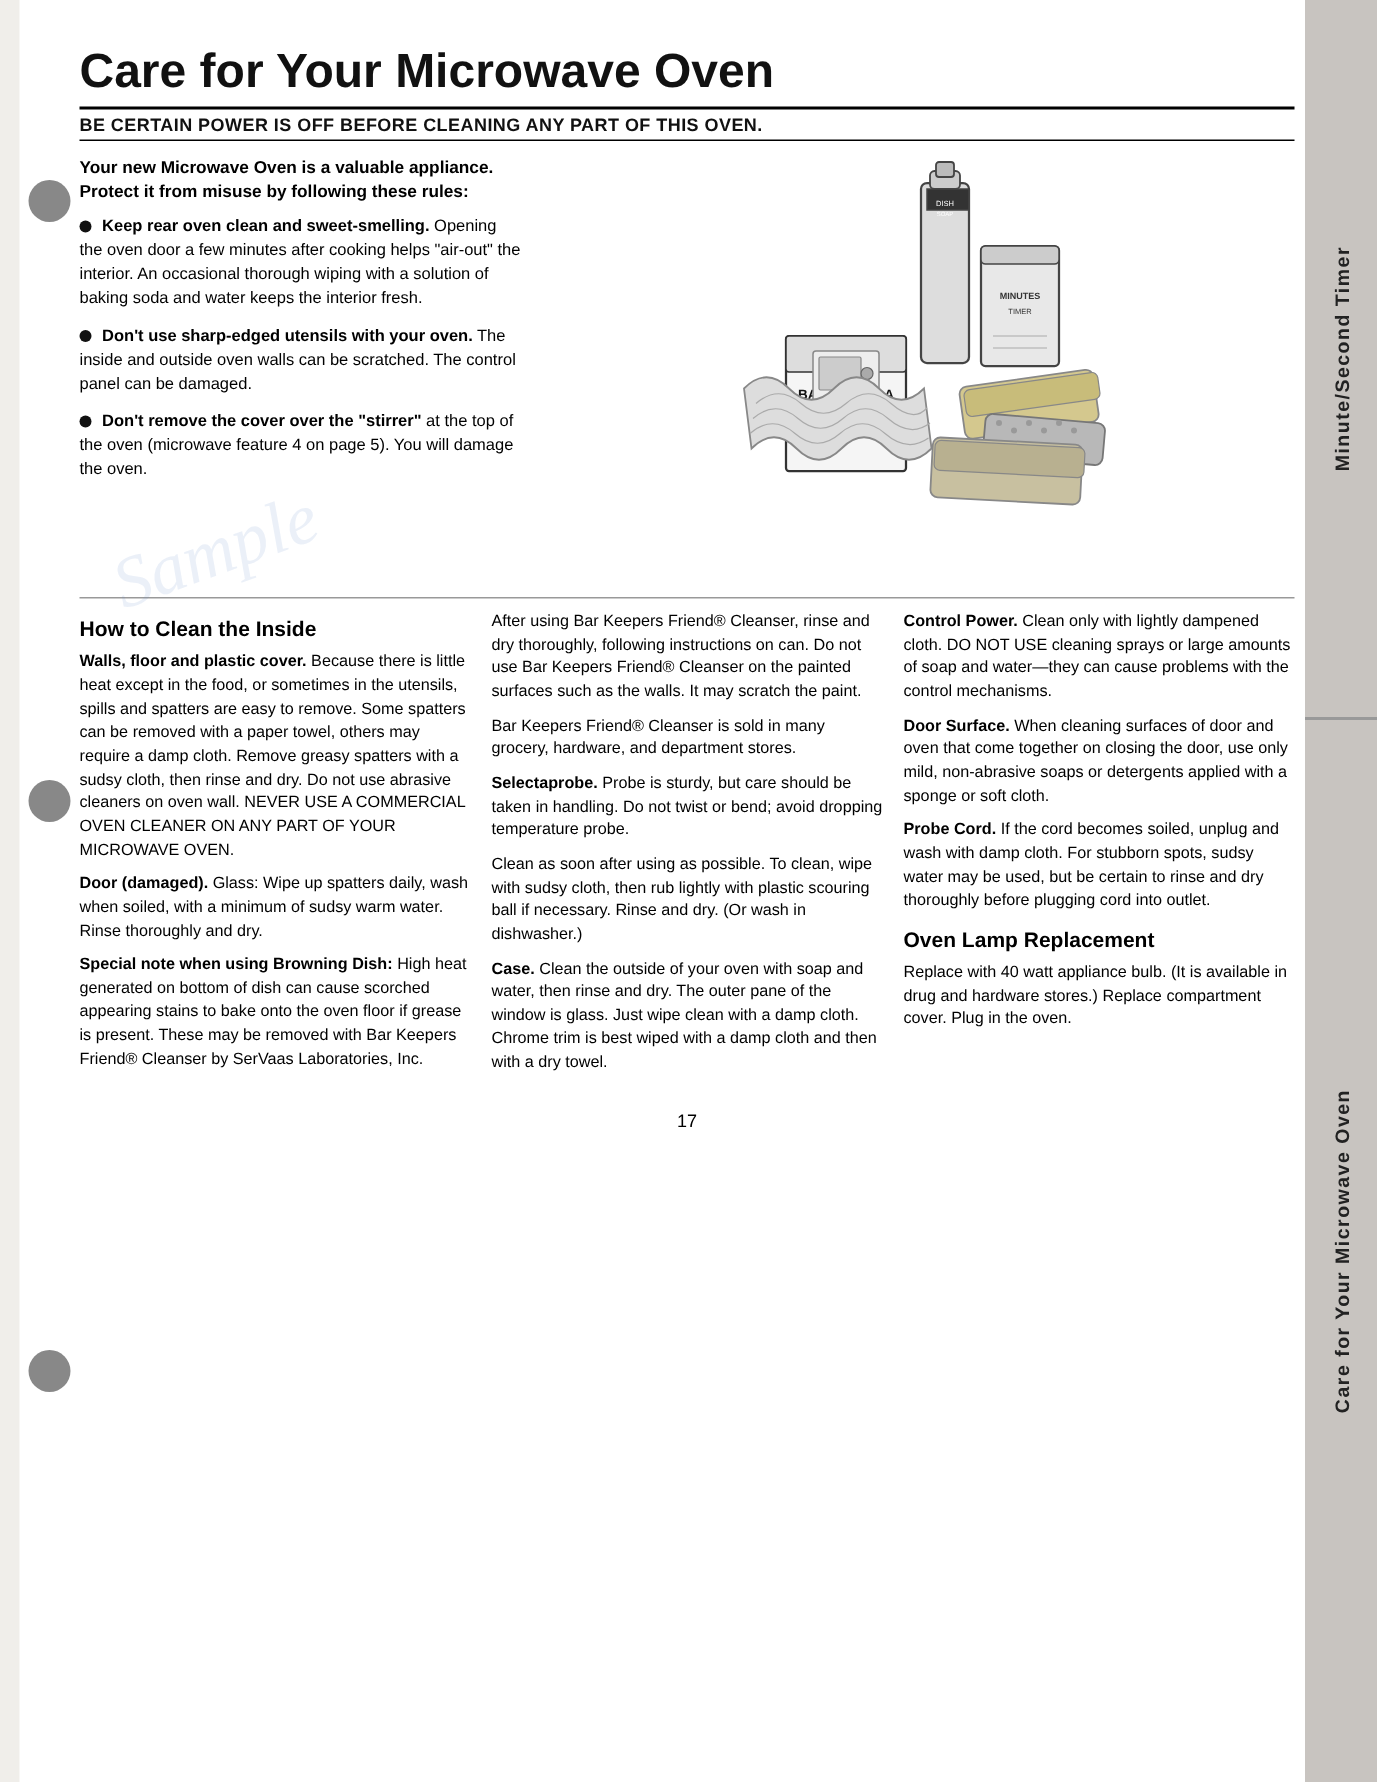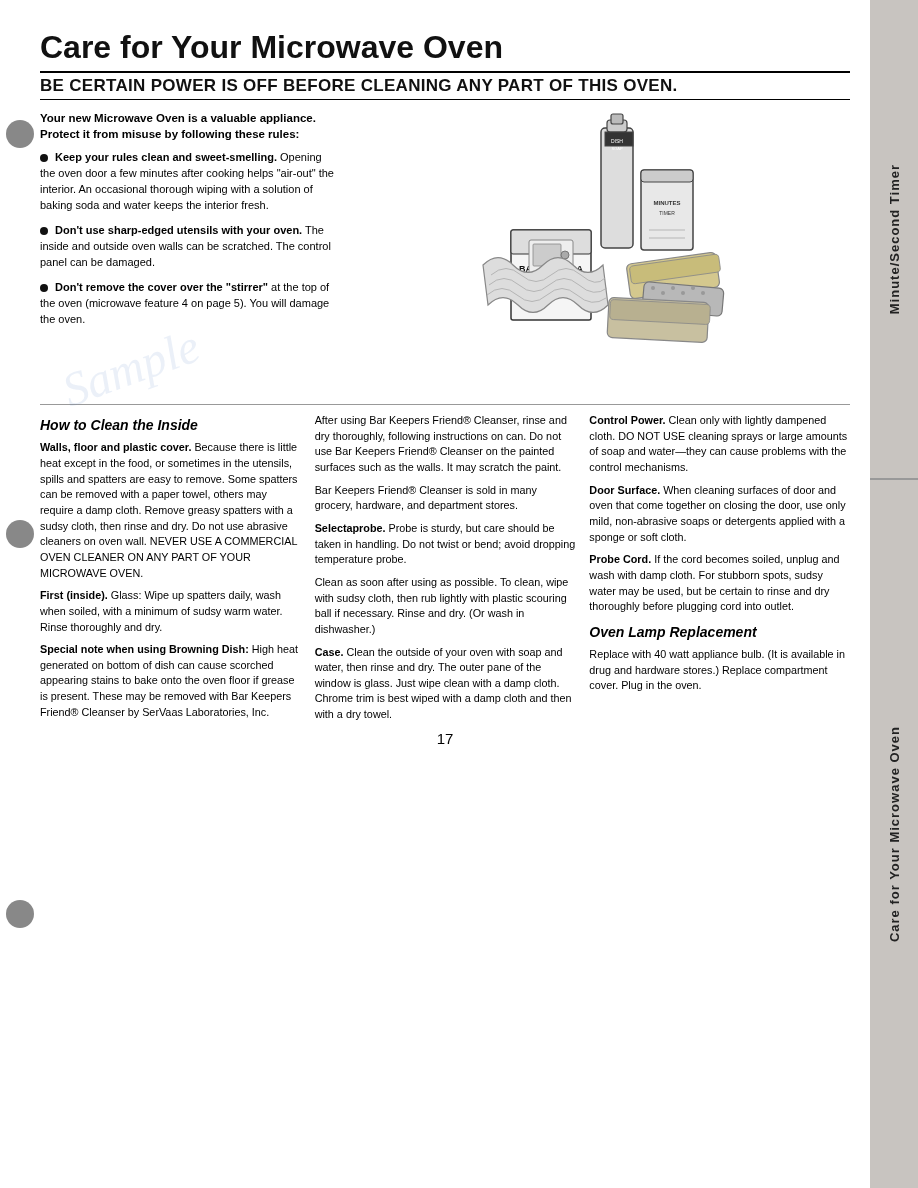--- a/index.html
+++ b/index.html
@@ -58,21 +58,21 @@
     }
     .page-title {
       font-size: 32px;
       font-weight: bold;
       font-family: Arial, Helvetica, sans-serif;
       color: #111;
       margin-bottom: 6px;
       line-height: 1.1;
     }
     .warning-line {
-      font-size: 17px;
+      font-size: 12px;
       font-weight: bold;
       font-family: Arial, Helvetica, sans-serif;
       color: #111;
       border-top: 2px solid #000;
       border-bottom: 1px solid #000;
       padding: 3px 0;
       margin-bottom: 10px;
       letter-spacing: 0.3px;
     }
     .top-section {
@@ -135,36 +135,36 @@
       font-size: 10.8px;
       font-family: Arial, Helvetica, sans-serif;
       line-height: 1.45;
     }
     .section-heading {
       font-size: 14px;
       font-weight: bold;
       font-family: Arial, Helvetica, sans-serif;
       margin-bottom: 5px;
       margin-top: 2px;
-      font-style: italic;
     }
     .para {
       margin-bottom: 7px;
       font-size: 10.8px;
       line-height: 1.45;
     }
     .page-number {
       text-align: center;
-      font-size: 15px;
-      margin-top: 0;
+      font-size: 12px;
+      margin-top: 16px;
       font-family: Arial, Helvetica, sans-serif;
     }
     .outer-wrapper {
       display: flex;
       width: 918px;
+      padding-left: 13px;
     }
     
     .watermark {
       position: absolute;
       top: 340px;
       left: 60px;
       font-size: 48px;
       color: rgba(100,140,200,0.13);
       font-style: italic;
       font-family: serif;
@@ -209,21 +209,21 @@
 
     <h1 class="page-title">Care for Your Microwave Oven</h1>
     <div class="warning-line">BE CERTAIN POWER IS OFF BEFORE CLEANING ANY PART OF THIS OVEN.</div>
 
     <div class="top-section">
       <div class="left-intro">
         <p class="intro-text">Your new Microwave Oven is a valuable appliance. Protect it from misuse by following these rules:</p>
 
         <div class="bullet-item">
           <span class="bullet-dot"></span>
-          <b>Keep your rules clean and sweet-smelling.</b><span> Opening the oven door a few minutes after cooking helps "air-out" the interior. An occasional thorough wiping with a solution of baking soda and water keeps the interior fresh.</span>
+          <b>Keep rear oven clean and sweet-smelling.</b><span> Opening the oven door a few minutes after cooking helps "air-out" the interior. An occasional thorough wiping with a solution of baking soda and water keeps the interior fresh.</span>
         </div>
 
         <div class="bullet-item">
           <span class="bullet-dot"></span>
           <b>Don't use sharp-edged utensils with your oven.</b><span> The inside and outside oven walls can be scratched. The control panel can be damaged.</span>
         </div>
 
         <div class="bullet-item">
           <span class="bullet-dot"></span>
           <b>Don't remove the cover over the "stirrer"</b><span> at the top of the oven (microwave feature 4 on page 5). You will damage the oven.</span>
@@ -297,21 +297,21 @@
 
       <div class="col">
         <h2 class="section-heading">How to Clean the Inside</h2>
 
         <p class="para">
           <b>Walls, floor and plastic cover.</b>
           Because there is little heat except in the food, or sometimes in the utensils, spills and spatters are easy to remove. Some spatters can be removed with a paper towel, others may require a damp cloth. Remove greasy spatters with a sudsy cloth, then rinse and dry. Do not use abrasive cleaners on oven wall. NEVER USE A COMMERCIAL OVEN CLEANER ON ANY PART OF YOUR MICROWAVE OVEN.
         </p>
 
         <p class="para">
-          <b>First (inside).</b>
+          <b>Door (damaged).</b>
           Glass: Wipe up spatters daily, wash when soiled, with a minimum of sudsy warm water. Rinse thoroughly and dry.
         </p>
 
 
         <p class="para">
           <b>Special note when using Browning Dish:</b>
           High heat generated on bottom of dish can cause scorched appearing stains to bake onto the oven floor if grease is present. These may be removed with Bar Keepers Friend® Cleanser by SerVaas Laboratories, Inc.
         </p>
       </div>
 

